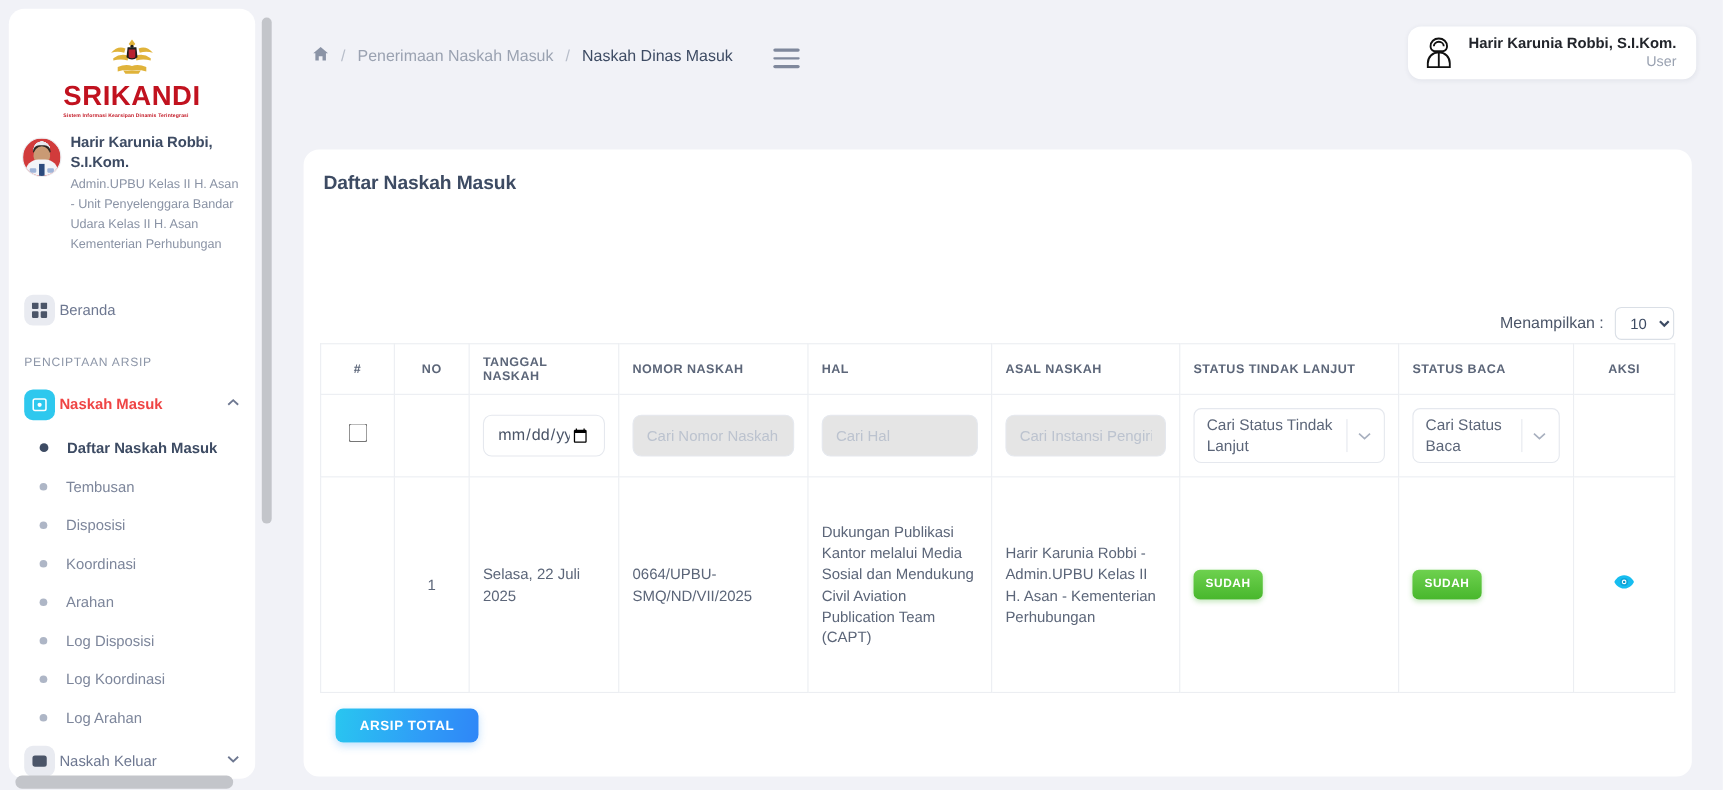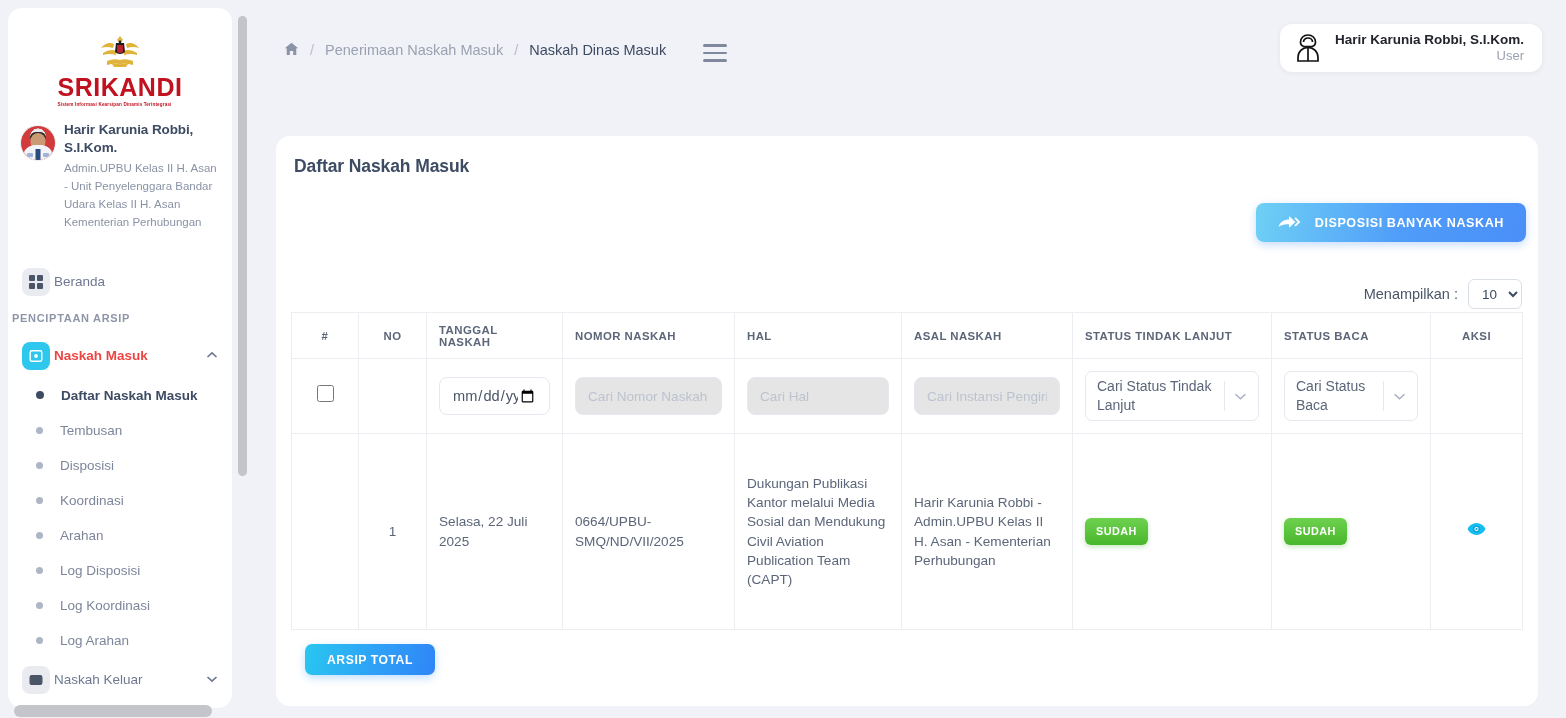--- a/index.html
+++ b/index.html
@@ -106,22 +106,22 @@
   .sqicon {
     width: 28px; height: 28px; border-radius: 8px;
     flex: 0 0 auto;
     display: flex; align-items: center; justify-content: center;
   }
   .sqicon.grey { background: #e9ebf1; }
   .sqicon.cyan { background: #2ec8ee; }
   .navlabel { font-size: 13.5px; color: #6e7891; }
   .navlabel.active { color: #ef4444; font-weight: bold; }
   .sectiontitle {
-    font-size: 11px; font-weight: bold; color: #8d96a8;
-    letter-spacing: 0.7px; padding: 8px 14px 10px 4px;
+    font-size: 11px; font-weight: normal; color: #8d96a8;
+    letter-spacing: 0.7px; padding: 8px 14px 10px 14px; margin-top: 12px;
   }
   .chev {
     margin-left: auto; color: #6e7891; font-size: 11px; line-height: 1;
   }
   .subitem {
     display: flex; align-items: center; gap: 17px;
     padding: 0 14px 0 22px; height: 35px; cursor: pointer;
   }
   .dot {
     width: 7px; height: 7px; border-radius: 50%;
@@ -493,29 +493,20 @@
           <span class="uc-name">Harir Karunia Robbi, S.I.Kom.</span>
           <span class="uc-role">User</span>
         </span>
       </div>
     </div>
 
     <div class="card">
 
       <div class="card-title">Daftar Naskah Masuk</div>
 
-      <button class="btn-disposisi">
-        <span class="arrow-ico">
-          <svg width="23" height="16" viewBox="0 0 23 16" fill="#fff">
-            <path d="M0.5 11.8 C2.2 6.8 6.4 4.6 11 4.6 V1.0 L17.4 6.9 L11 12.8 V9.2 C7.2 9.2 3.6 9.8 0.5 11.8 Z"></path>
-            <path d="M17.6 2.2 L22.4 6.9 L17.6 11.6 L16.3 10.3 L19.8 6.9 L16.3 3.5 Z"></path>
-          </svg>
-        </span>
-        <span>DISPOSISI BANYAK NASKAH</span>
-      </button>
 
       <div class="showing">
         <span>Menampilkan :</span>
         <select class="select-sm">
           <option>10</option>
         </select>
       </div>
 
       <table class="grid">
         <colgroup>

